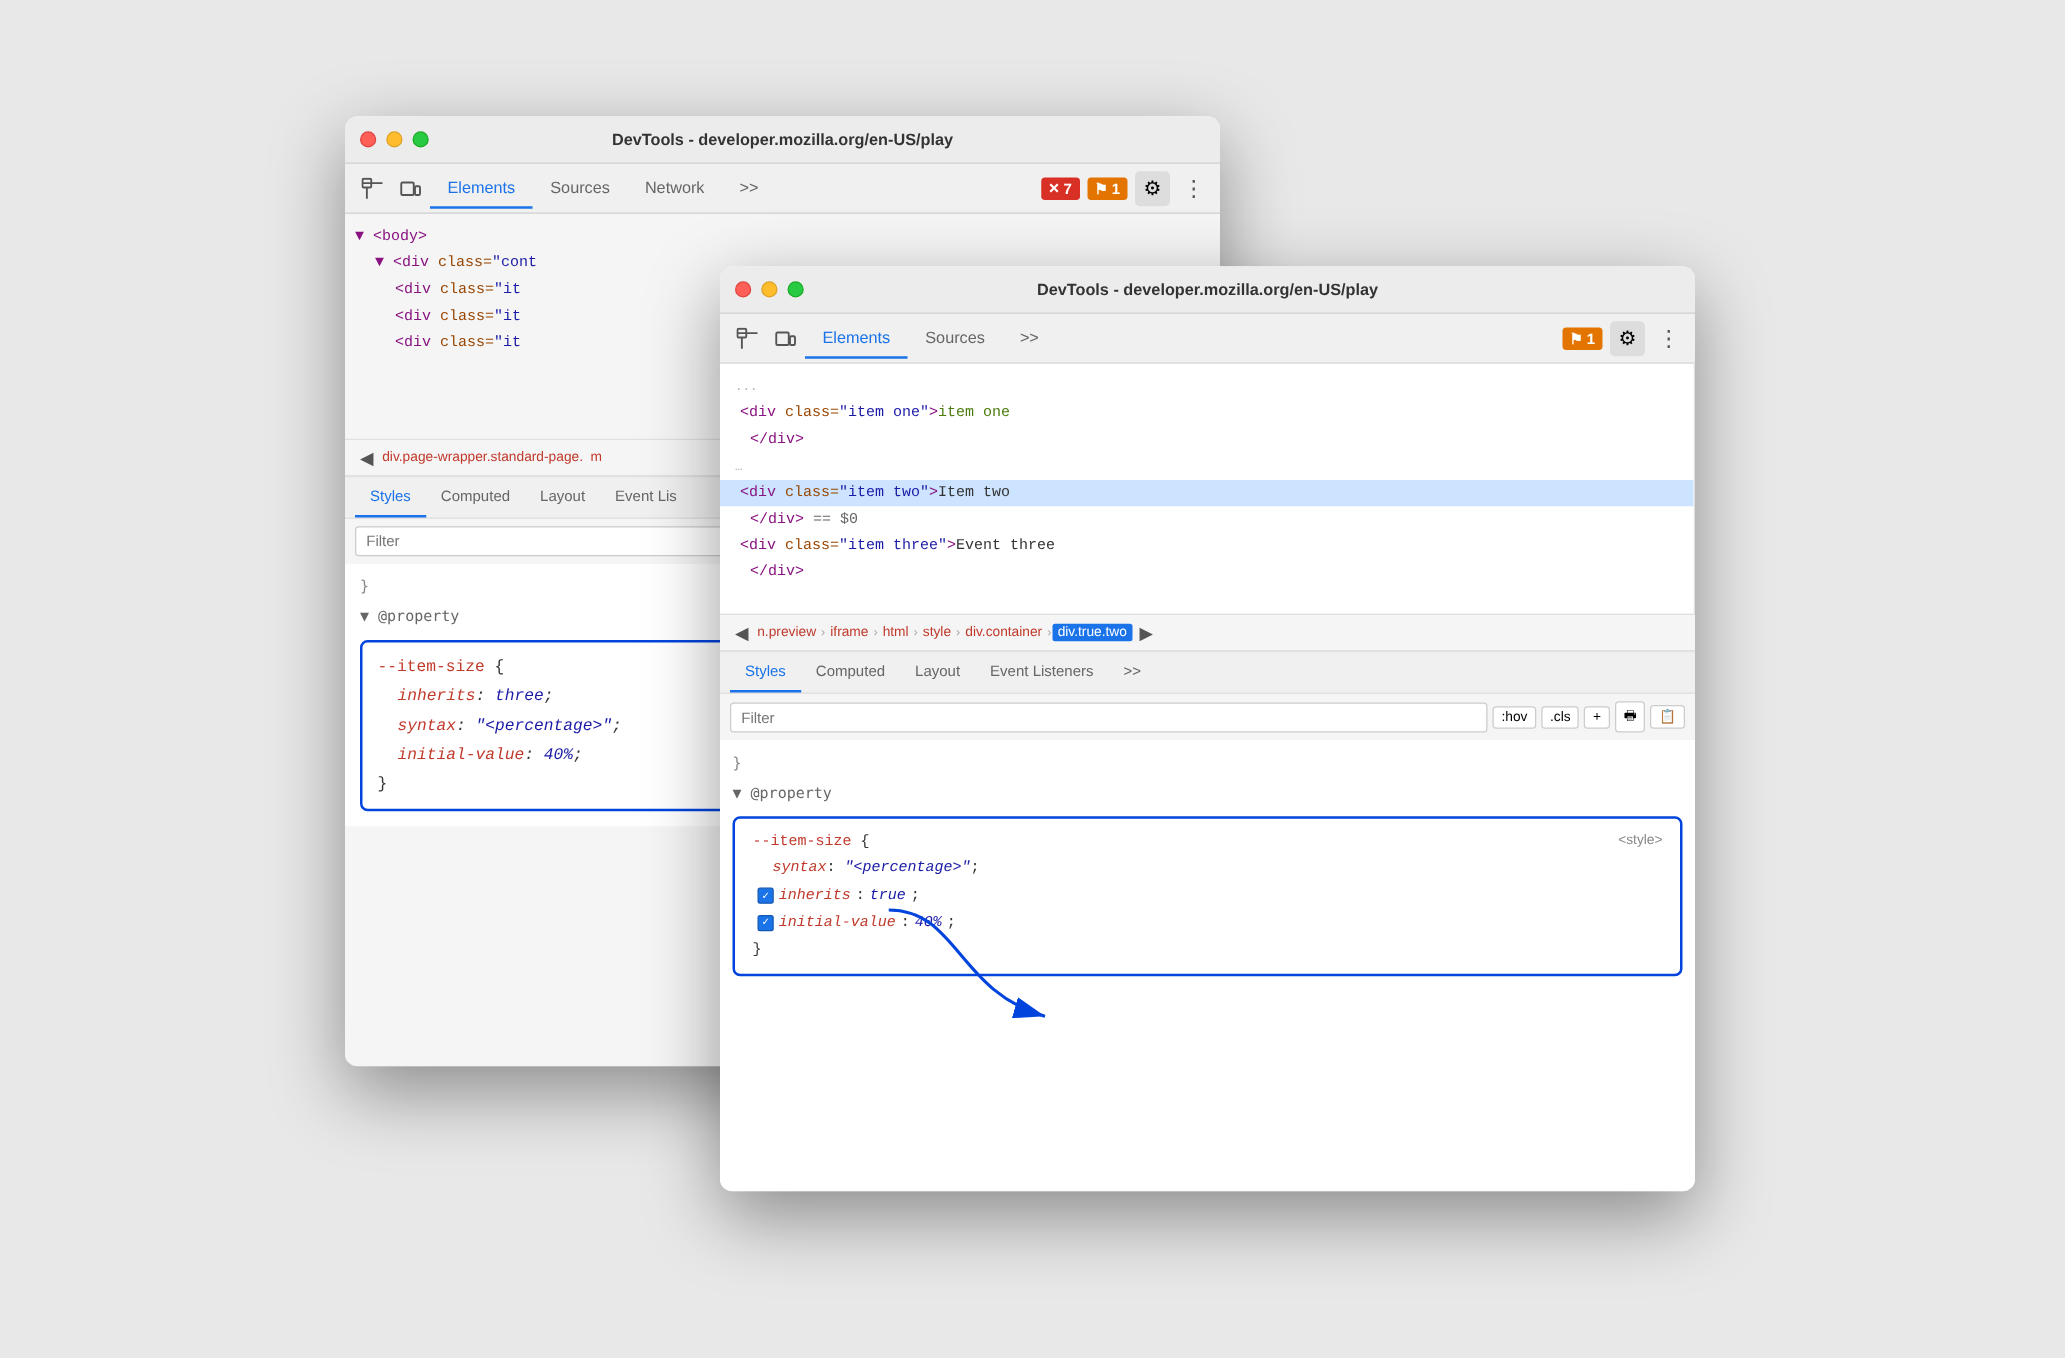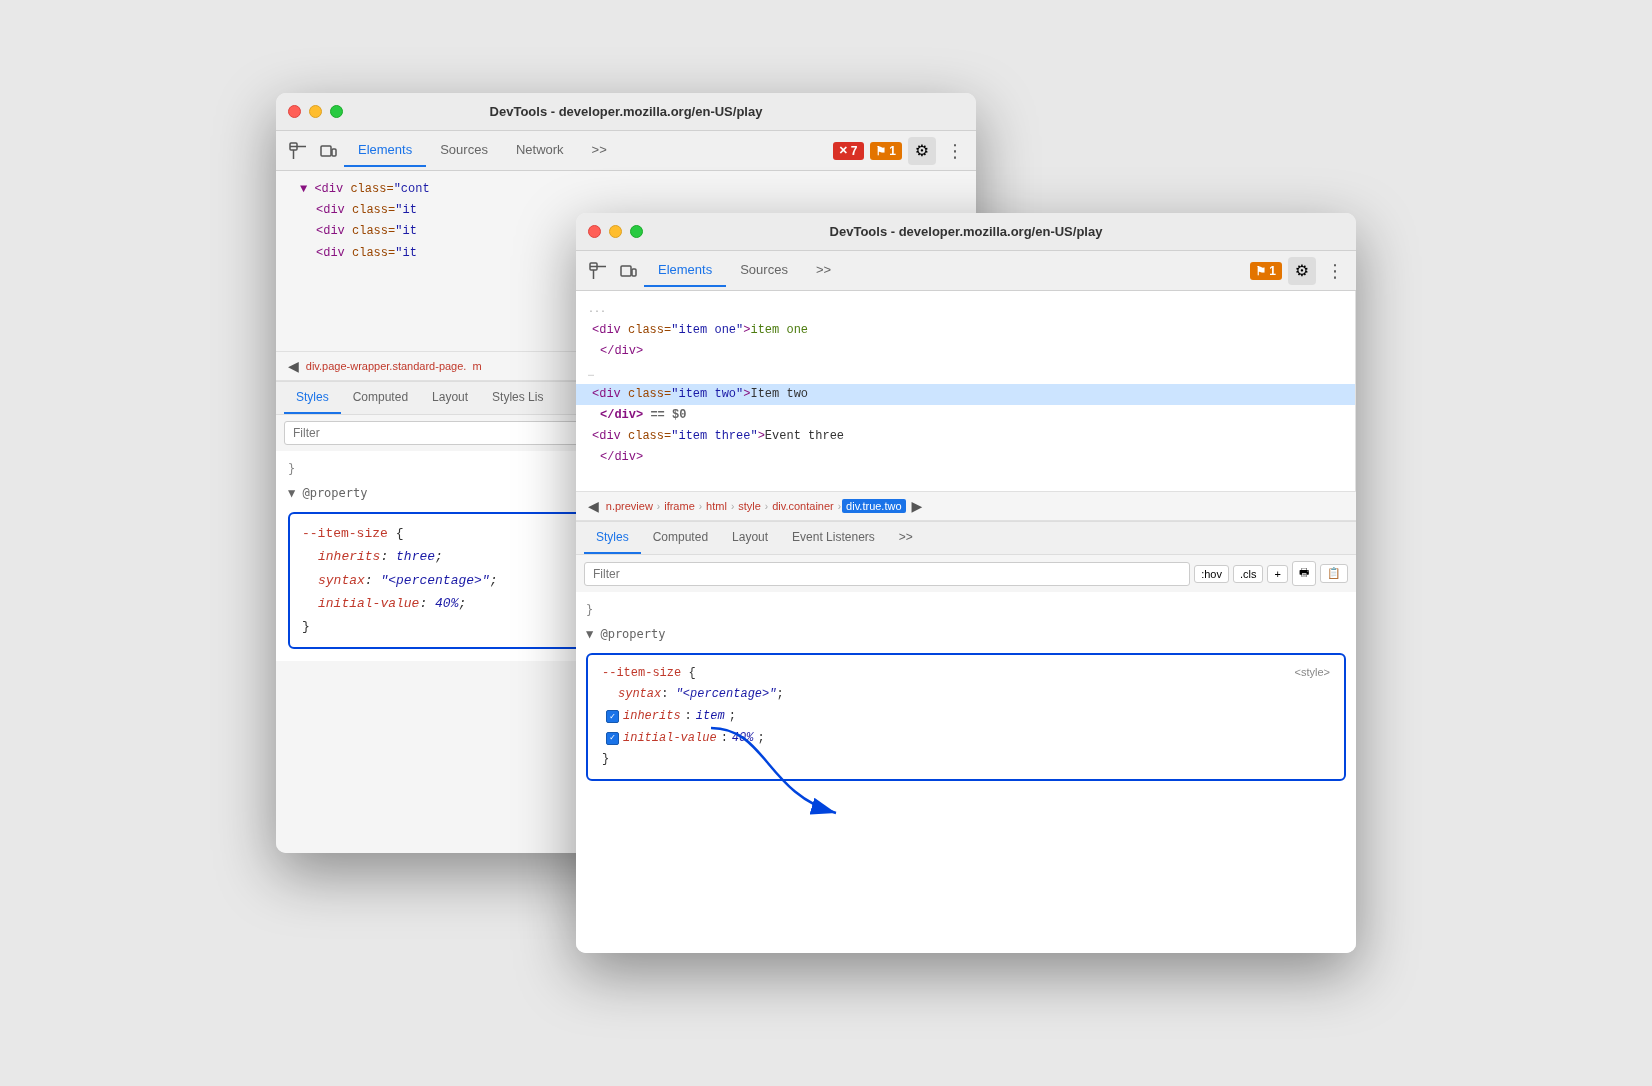--- a/index.html
+++ b/index.html
@@ -398,20 +398,23 @@
           <span>1</span>
         </div>
         <div class="gear-icon">⚙</div>
         <div class="more-icon">⋮</div>
       </div>
     </div>
 
     <div class="main-content" style="flex-direction: column; height: calc(100% - 78px);">
 
       <div class="html-tree" style="height: 180px; flex: none;">
+        <div class="tree-line">
+          <span style="color:#881280;">▼ &lt;body&gt;</span>
+        </div>
         <div class="tree-line" style="padding-left: 24px;">
           <span style="color:#881280;">▼ &lt;div</span> <span style="color:#994500;">class=</span><span style="color:#1a1aa6;">"cont</span>
         </div>
         <div class="tree-line" style="padding-left: 40px;">
           <span style="color:#881280;">&lt;div</span> <span style="color:#994500;">class=</span><span style="color:#1a1aa6;">"it</span>
         </div>
         <div class="tree-line" style="padding-left: 40px;">
           <span style="color:#881280;">&lt;div</span> <span style="color:#994500;">class=</span><span style="color:#1a1aa6;">"it</span>
         </div>
         <div class="tree-line" style="padding-left: 40px;">
@@ -423,21 +426,21 @@
         <span class="breadcrumb-nav-btn">◀</span>
         <span class="breadcrumb-item">div.page-wrapper.standard-page.</span>
         <span class="breadcrumb-item">m</span>
       </div>
 
       <div class="sub-panel" style="flex: 1; display: flex; flex-direction: column;">
         <div class="sub-tabs">
           <div class="sub-tab active">Styles</div>
           <div class="sub-tab">Computed</div>
           <div class="sub-tab">Layout</div>
-          <div class="sub-tab">Styles Lis</div>
+          <div class="sub-tab">Event Lis</div>
         </div>
 
         <div class="filter-bar">
           <input class="filter-input" type="text" placeholder="Filter" style="">
         </div>
 
         <div class="css-content" style="background: #fff; padding: 6px 12px;">
           <div style="padding: 2px 0; font-family: monospace; font-size: 12px; color: #888;">}</div>
 
           <div style="padding: 2px 0; font-family: monospace; font-size: 12px;">
@@ -509,21 +512,21 @@
         </div>
         <div class="tree-line" style="padding-left: 24px;">
           <span style="color:#881280;">&lt;/div&gt;</span>
         </div>
         <div class="tree-line" style="padding-left: 12px;">
           <span style="color:#aaa; font-size:10px;">…</span>
         </div>
         <div class="tree-line selected" style="padding-left: 16px;">
           <span style="color:#881280;">&lt;div</span> <span style="color:#994500;">class=</span><span style="color:#1a1aa6;">"item two"</span><span style="color:#881280;">&gt;</span><span style="color:#333;font-family:Liberation Mono, monospace;">Item two</span>
         </div>
-        <div class="tree-line" style="padding-left: 24px; font-weight: bold;">
+        <div class="tree-line" style="padding-left: 24px;">
           <span style="color:#881280;">&lt;/div&gt;</span> <span style="color:#666;">== $0</span>
         </div>
         <div class="tree-line" style="padding-left: 16px;">
           <span style="color:#881280;">&lt;div</span> <span style="color:#994500;">class=</span><span style="color:#1a1aa6;">"item three"</span><span style="color:#881280;">&gt;</span><span style="color:#333;">Event three</span>
         </div>
         <div class="tree-line" style="padding-left: 24px;">
           <span style="color:#881280;">&lt;/div&gt;</span>
         </div>
       </div>
 
@@ -576,21 +579,21 @@
               <span><span style="color: #c0392b;">--item-size</span> {</span>
               <span style="color: #888; font-size: 11px; font-family: sans-serif;">&lt;style&gt;</span>
             </div>
             <div style="padding-left: 16px; font-size: 12px;">
               <span style="color: #c0392b; font-style: italic;">syntax</span><span style="color: #333;">: </span><span style="color: #1a1aa6; font-style: italic;">"&lt;percentage&gt;"</span><span style="color: #333;">;</span>
             </div>
             <div class="css-row" style="padding-left: 4px; font-size: 12px;">
               <div class="css-checkbox"></div>
               <span style="color: #c0392b; font-style: italic;">inherits</span>
                 <span style="color: #333;">: </span>
-                <span style="color: #1a1aa6; font-style: italic;">item</span>
+                <span style="color: #1a1aa6; font-style: italic;">true</span>
                 <span style="color: #333;">;</span>
             </div>
             <div class="css-row" style="padding-left: 4px; font-size: 12px;">
               <div class="css-checkbox"></div>
               <span style="color: #c0392b; font-style: italic;">initial-value</span>
                 <span style="color: #333;">: </span>
                 <span style="color: #1a1aa6; font-style: italic;">40%</span>
                 <span style="color: #333;">;</span>
             </div>
             <div style="color: #333; font-size: 12px;">}</div>

